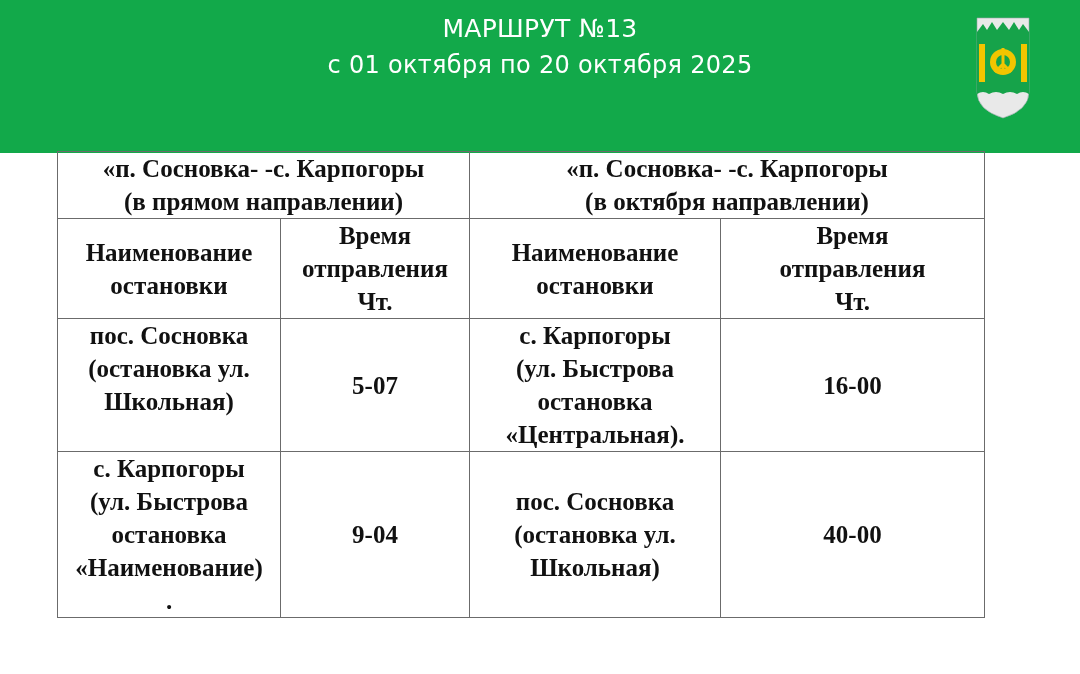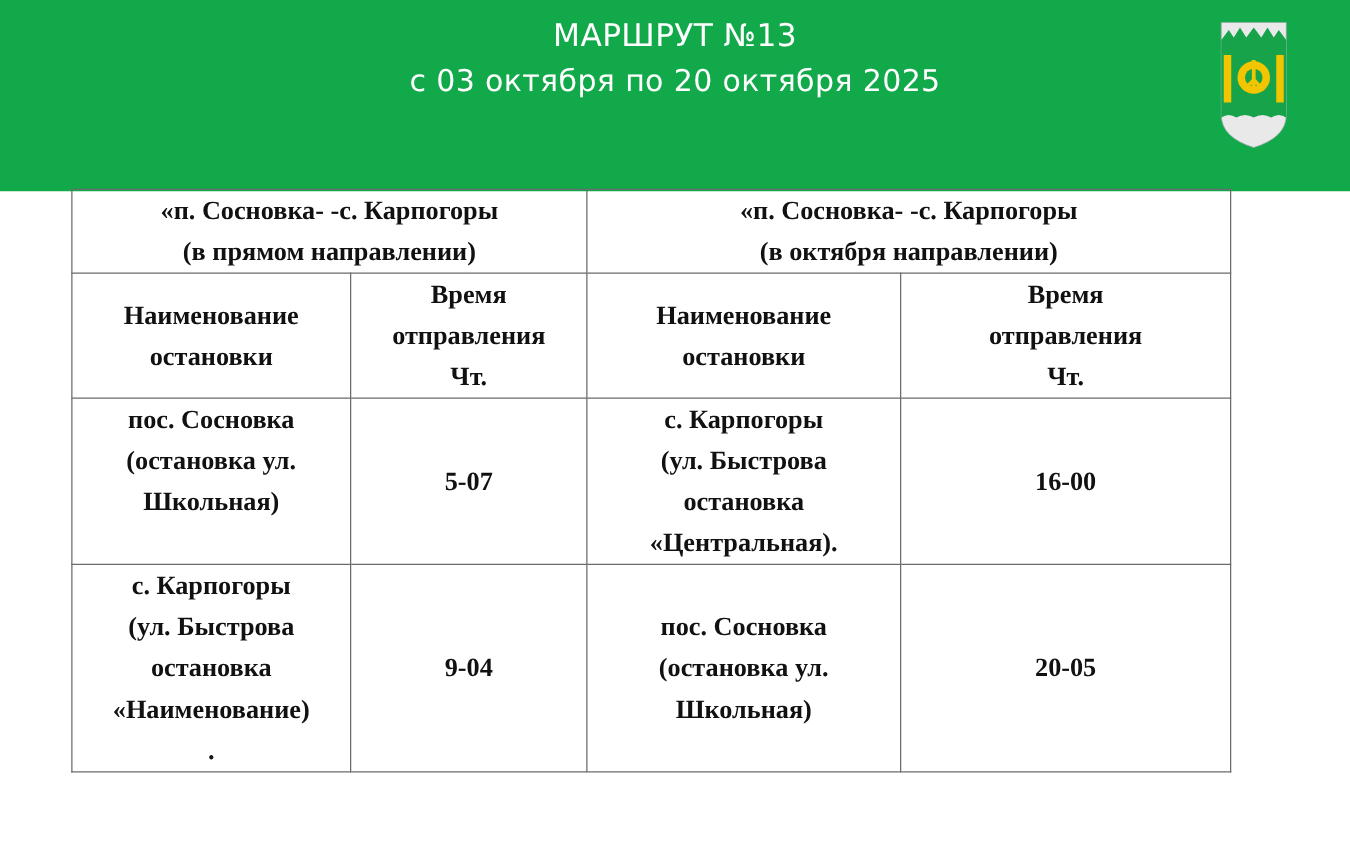--- a/index.html
+++ b/index.html
@@ -30,21 +30,21 @@
     .crest {
       position: absolute; left: 975px; top: 14px;
       width: 56px; height: 108px;
     }
     .schedule {
       position: absolute; left: 57px; top: 151px;
       border-collapse: collapse;
       font-family: "Liberation Serif", serif;
       font-weight: bold;
       color: #111111;
-      font-size: 21px;
+      font-size: 25px;
       line-height: 33px;
     }
     .schedule td {
       border: 1.5px solid #6b6b6b;
       text-align: center;
       vertical-align: middle;
       padding: 0 4px;
     }
     .c1 { width: 214px; }
     .c2 { width: 180px; }
@@ -54,21 +54,21 @@
     .r-hdr td { height: 97px; }
     .r-a td { height: 129px; }
     .r-b td { height: 161px; }
   </style>
 </head>
 <body>
 
 <div class="banner">
   <div class="banner-title">
     <span class="line">МАРШРУТ №13</span>
-    <span class="line sub">с 03 октября по 20 октября 2025</span>
+    <span class="line sub">с 01 октября по 20 октября 2025</span>
   </div>
   <svg class="crest" viewBox="0 0 56 108">
     <path d="M2 4 H54 V78 Q54 96 28 104 Q2 96 2 78 Z" fill="#e9e9e9" stroke="#9aa" stroke-width="0.6"></path>
     <path d="M2 18 L8 10 L12 16 L17 8 L22 16 L28 8 L34 16 L39 8 L44 16 L48 10 L54 18 V80 Q48 76 42 80 Q35 76 28 80 Q21 76 14 80 Q8 76 2 80 Z" fill="#16a34a"></path>
     <rect x="4" y="30" width="6" height="38" fill="#f2c500"></rect>
     <rect x="46" y="30" width="6" height="38" fill="#f2c500"></rect>
     <circle cx="28" cy="48" r="13" fill="#f2c500"></circle>
     <circle cx="28" cy="48" r="7" fill="#16a34a"></circle>
     <path d="M28 34 L28 58 M20 58 L28 50 L36 58" stroke="#f2c500" stroke-width="3" fill="none"></path>
   </svg>
@@ -128,16 +128,16 @@
       <span>остановка</span><br>
       <span>«Наименование)</span><br>
       <span>.</span>
     </td>
     <td>9-04</td>
     <td>
       <span>пос. Сосновка</span><br>
       <span>(остановка ул.</span><br>
       <span>Школьная)</span>
     </td>
-    <td>20-05</td>
+    <td>40-00</td>
   </tr>
 </tbody>
   </table>
 
 </body></html>

